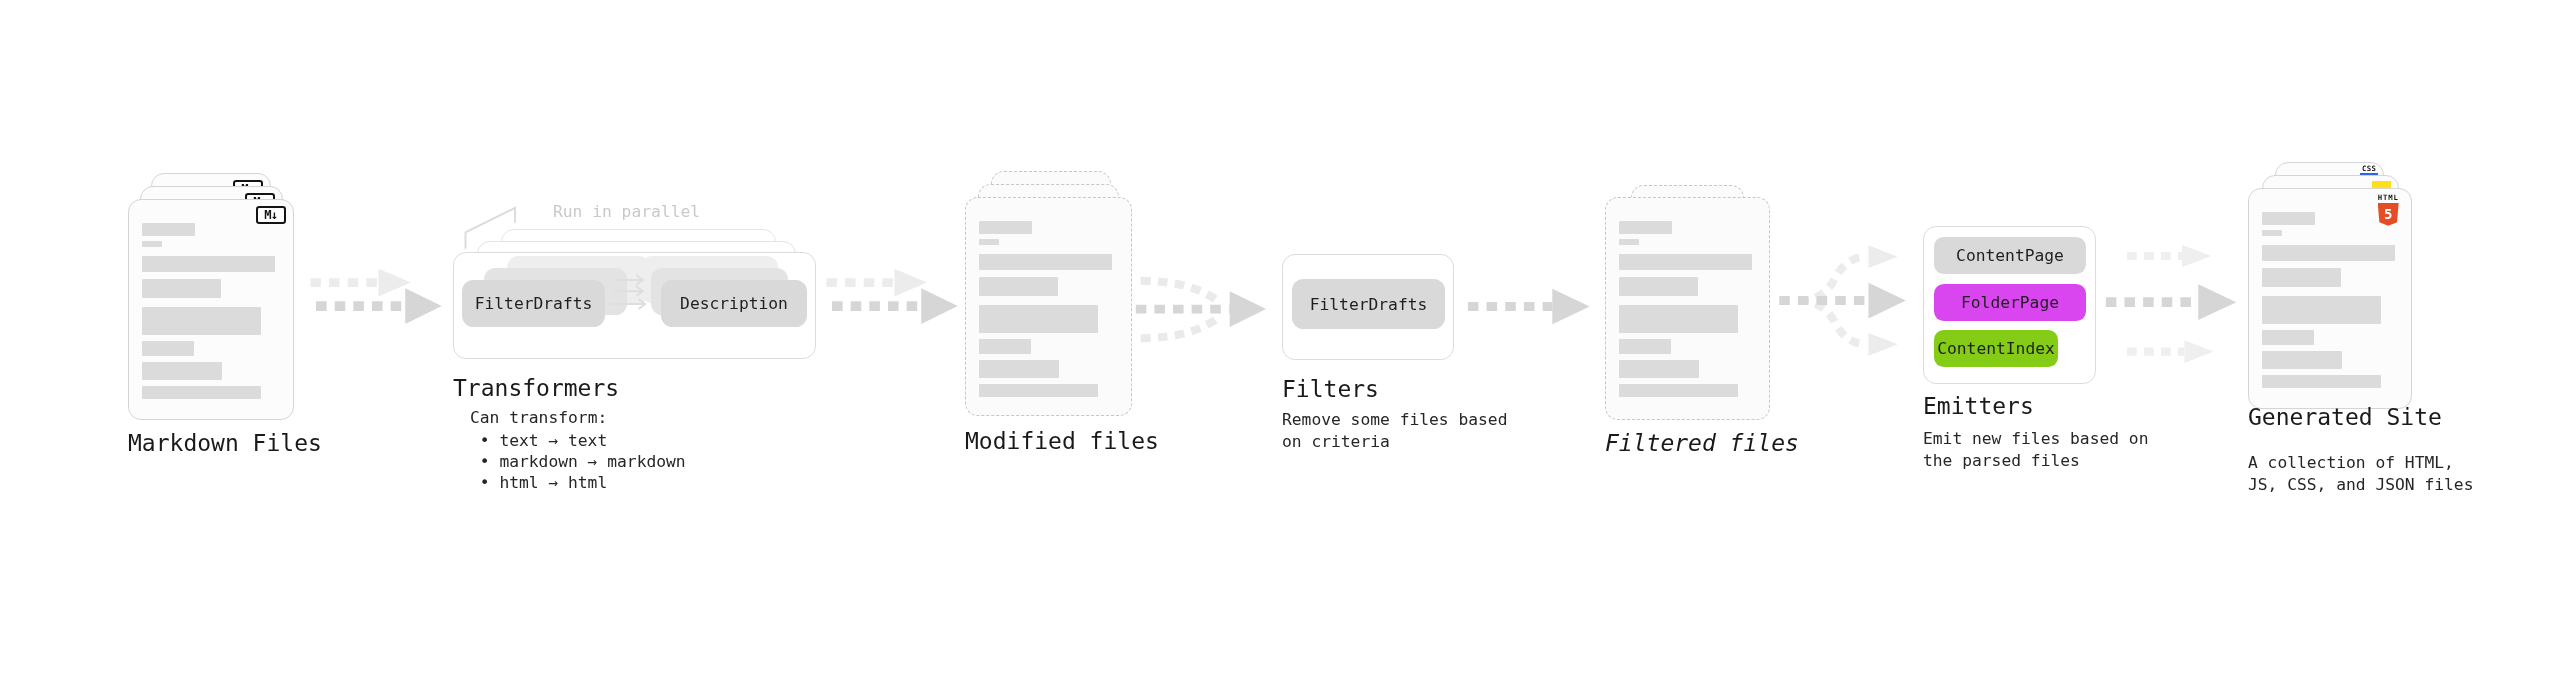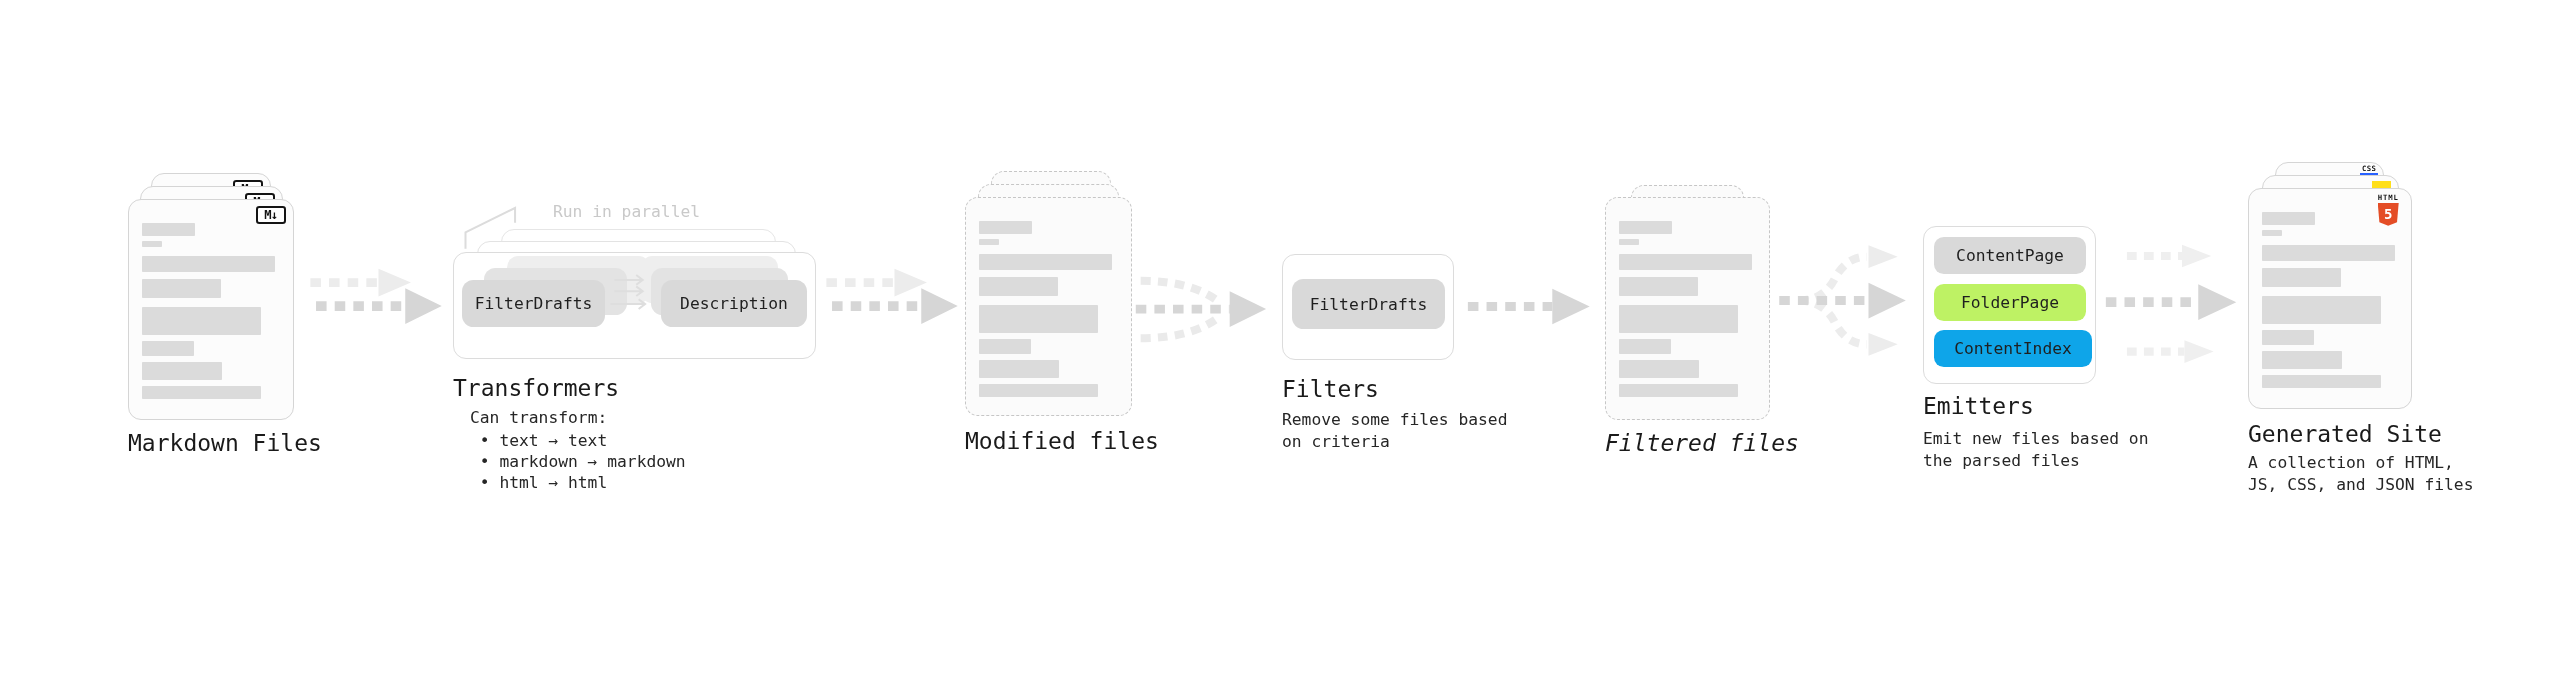--- a/index.html
+++ b/index.html
@@ -212,22 +212,22 @@
     <polygon points="114,14 150,28 114,42" fill="#ececec"></polygon>
     <path d="M 28 82 Q 58 82 72 108 Q 86 136 112 136" stroke="#ececec" stroke-width="10" stroke-dasharray="12 9" fill="none"></path>
     <polygon points="114,122 150,136 114,150" fill="#ececec"></polygon>
     <line x1="4" y1="82" x2="114" y2="82" stroke="#d6d6d6" stroke-width="11" stroke-dasharray="13 10"></line>
     <polygon points="114,60 160,82 114,104" fill="#d6d6d6"></polygon>
   </svg>
 
   <div>
     <div class="panel" style="left:1923px;top:226px;width:173px;height:158px;border:1.6px solid #dcdcdc;"></div>
     <div class="pill" style="left:1934px;top:237px;width:152px;height:37px;background:#d9d9d9;border-radius:9.8px;">ContentPage</div>
-    <div class="pill" style="left:1934px;top:284px;width:152px;height:37px;background:#bef264;border-radius:9.8px;">FolderPage</div>
-    <div class="pill" style="left:1934px;top:330px;width:158px;height:37px;background:#0ea5e9;border-radius:9.8px;">ContentIndex</div>
+    <div class="pill" style="left:1934px;top:284px;width:152px;height:37px;background:#d946ef;border-radius:9.8px;">FolderPage</div>
+    <div class="pill" style="left:1934px;top:330px;width:124px;height:37px;background:#84cc16;border-radius:9.8px;">ContentIndex</div>
   </div>
   <div class="h" style="left:1923px;top:393px;">Emitters</div>
   <div class="sub" style="left:1923px;top:428px;">
     <div>Emit new files based on</div>
     <div>the parsed files</div>
   </div>
 
   <svg class="abs" style="left:2101px;top:234px;" width="158" height="142" viewBox="0 0 195 175">
     <line x1="32" y1="27" x2="100" y2="27" stroke="#efefef" stroke-width="10" stroke-dasharray="12 9"></line>
     <polygon points="100,13 136,27 100,41" fill="#efefef"></polygon>
@@ -257,20 +257,20 @@
           <div class="sk sk-b"></div>
           <div class="sk sk-c"></div>
           <div class="sk sk-d"></div>
         <div class="sk sk-e"></div>
           <div class="sk sk-f"></div>
           <div class="sk sk-g"></div>
           <div class="sk sk-h"></div>
       </div>
     </div>
   </div>
-  <div class="h" style="left:2248px;top:421px;">Generated Site</div>
+  <div class="h" style="left:2248px;top:404px;">Generated Site</div>
   <div class="sub" style="left:2248px;top:452px;">
     <div>A collection of HTML,</div>
     <div>JS, CSS, and JSON files</div>
   </div>
 
 </div>
 
 
 </body></html>

